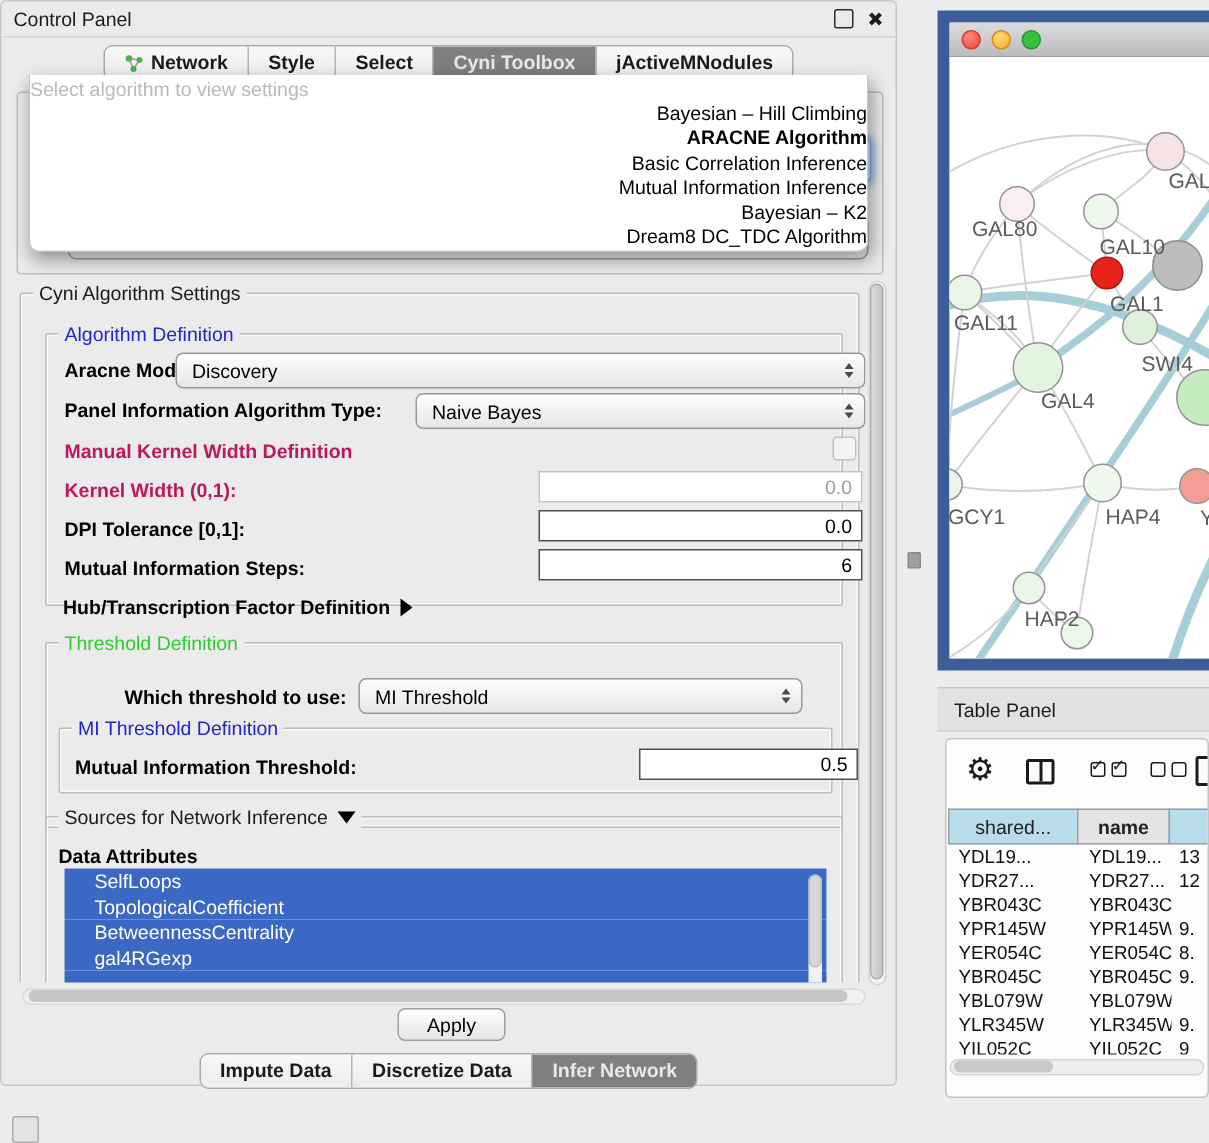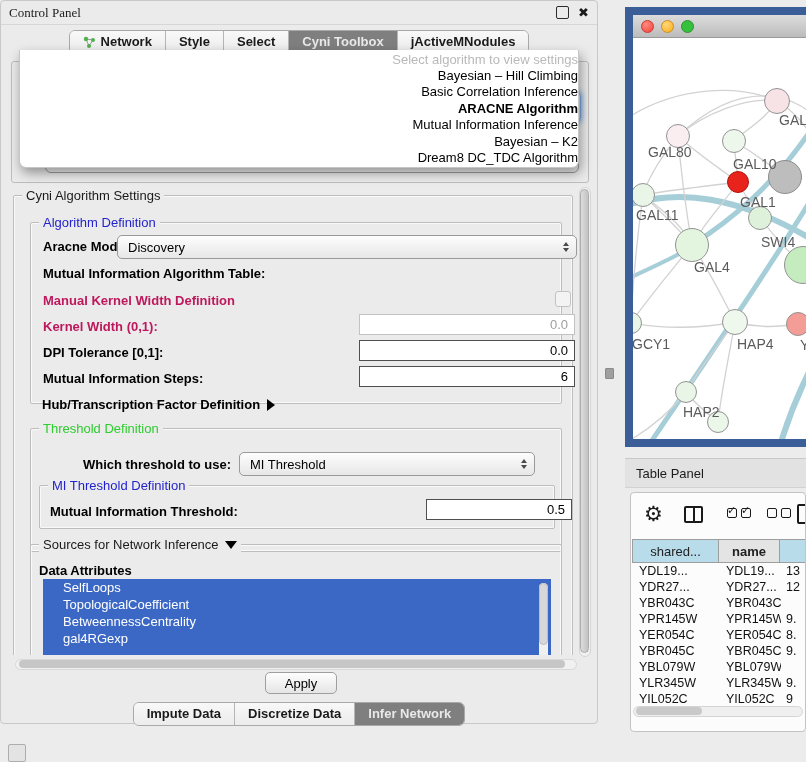--- a/index.html
+++ b/index.html
@@ -8,21 +8,21 @@
     background:#ececec;
     font-family:"Liberation Sans","DejaVu Sans",sans-serif;
     -webkit-font-smoothing:antialiased;
   }
 
   
   #control-panel{position:absolute;left:0;top:6;width:598px;height:724px;
     background:#ebebeb;border:1px solid #c8c8c8;border-radius:4px;box-sizing:border-box;}
   #cp-titlebar{position:absolute;left:0;top:0;width:100%;height:24px;
     border-bottom:1px solid #d6d6d6;display:flex;align-items:center;padding:0 8px;box-sizing:border-box;}
-  #cp-title{font-size:13px;color:#1b1b1b;font-family:Liberation Serif, serif;}
+  #cp-title{font-size:13px;color:#1b1b1b;}
   #cp-winbtns{margin-left:auto;display:flex;align-items:center;gap:9px;}
   #cp-float{width:11px;height:11px;border:1.5px solid #2c2c2c;border-radius:2px;display:inline-block;}
   #cp-close{font-size:13px;font-weight:bold;color:#1b1b1b;line-height:11px;}
 
   
   .tabbar{position:absolute;left:0;width:100%;display:flex;justify-content:center;}
   #top-tabbar{top:29px;}
   #bottom-tabbar{top:701px;}
   .tabgroup{display:flex;border:1px solid #a9a9a9;border-radius:6px;overflow:hidden;background:#f3f3f3;}
   .tab{padding:0 13px;height:22px;line-height:22px;font-size:13px;font-weight:600;color:#1a1a1a;
@@ -39,21 +39,21 @@
     box-shadow:0 0 4px 2px rgba(90,150,230,.55);z-index:2;}
   #network-combo{position:absolute;left:44px;top:142px;width:534px;height:30px;
     border:1px solid #9a9a9a;border-radius:6px;background:linear-gradient(#fbfbfb,#ededed);
     box-sizing:border-box;z-index:2;display:flex;align-items:center;padding:0 12px;}
   #network-combo .combo-text{color:#a9a9a9;font-size:13px;}
 
   
   #algo-popup{position:absolute;left:18px;top:49px;width:560px;height:118px;z-index:10;
     background:#ffffff;border:1px solid #c6c6c6;border-top:none;border-radius:0 0 7px 7px;
     box-shadow:2px 5px 12px rgba(0,0,0,.38);box-sizing:border-box;padding-top:2px;}
-  #popup-prompt{text-align:right;color:#b9b9b9;font-size:13px;height:16px;line-height:16px;}
+  #popup-prompt{text-align:left;color:#b9b9b9;font-size:13px;height:16px;line-height:16px;}
   .popup-item{font-size:13px;line-height:16.4px;padding-left:4px;color:#000;white-space:nowrap;text-align:right;}
   .popup-item.bold{font-weight:bold;}
 
   
   #settings-viewport{position:absolute;left:10px;top:186px;width:566px;height:468px;overflow:hidden;}
   .group{position:absolute;border:1px solid #bdbdbd;border-radius:2px;box-sizing:border-box;
     box-shadow:inset 0 0 0 1px rgba(255,255,255,.7);}
   .legend{position:absolute;top:-8px;left:8px;background:#ebebeb;padding:0 4px;
     font-size:13px;line-height:15px;color:#1a1a1a;white-space:nowrap;}
   .legend.blue{color:var(--title-blue);}
@@ -211,22 +211,22 @@
       </span>
   </div>
   <div id="network-combo">
     <span class="combo-text">gal-filtered sif default node</span>
   </div>
 
   <div id="algo-popup">
     <div id="popup-prompt">Select algorithm to view settings</div>
     <div id="popup-items">
         <div class="popup-item">Bayesian – Hill Climbing</div>
+        <div class="popup-item bold">ARACNE Algorithm</div>
         <div class="popup-item">Basic Correlation Inference</div>
-        <div class="popup-item bold">ARACNE Algorithm</div>
         <div class="popup-item">Mutual Information Inference</div>
         <div class="popup-item">Bayesian – K2</div>
         <div class="popup-item">Dream8 DC_TDC Algorithm</div>
       </div>
   </div>
 
   <div id="settings-viewport">
     <div class="group" id="main-group">
       <span class="legend">Cyni Algorithm Settings</span>
 
@@ -235,21 +235,28 @@
 
         <span class="flabel" style="left:12px;top:16px;">Aracne Mode:</span>
         <div class="combo" style="left:86px;top:12px;width:460px;">
           <span class="combo-text">Discovery</span>
           <span class="stepper">
               <i class="su"></i>
               <i class="sd"></i>
             </span>
         </div>
 
-        <span class="flabel" style="left:12px;top:43px;">Mutual Information Algorithm Table:</span>
+        <span class="flabel" style="left:12px;top:43px;">Panel Information Algorithm Type:</span>
+        <div class="combo" style="left:246px;top:39px;width:300px;">
+          <span class="combo-text">Naive Bayes</span>
+          <span class="stepper">
+              <i class="su"></i>
+              <i class="sd"></i>
+            </span>
+        </div>
 
         <span class="flabel dis" style="left:12px;top:70px;">Manual Kernel Width Definition</span>
         <span class="checkbox" style="left:524px;top:68px;"></span>
 
         <span class="flabel dis" style="left:12px;top:96px;">Kernel Width (0,1):</span>
         <div class="tfield dis" style="left:328px;top:91px;width:216px;">0.0</div>
 
         <span class="flabel" style="left:12px;top:122px;">DPI Tolerance [0,1]:</span>
         <div class="tfield" style="left:328px;top:117px;width:216px;">0.0</div>
 

